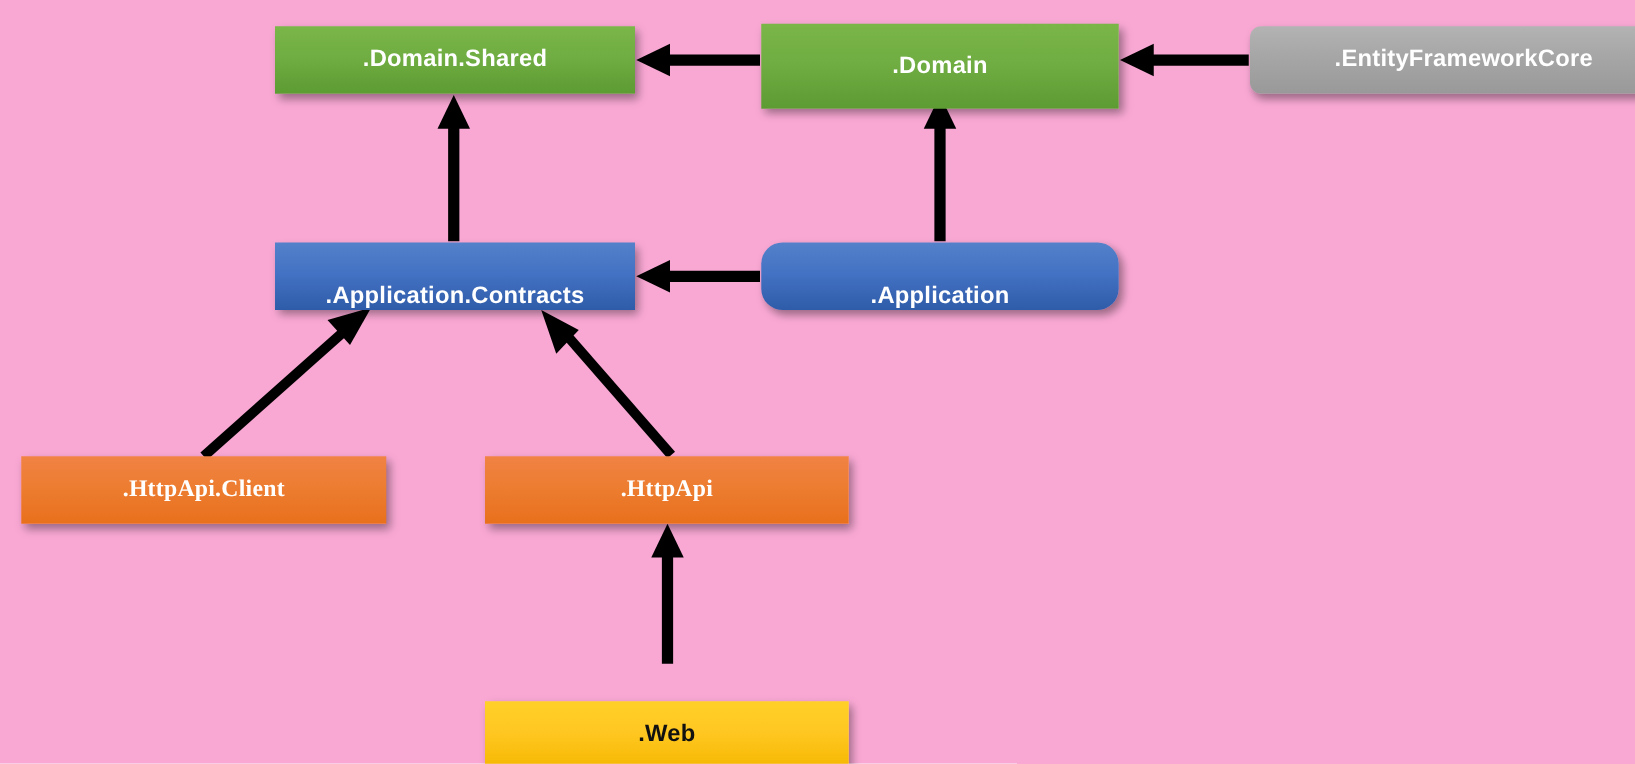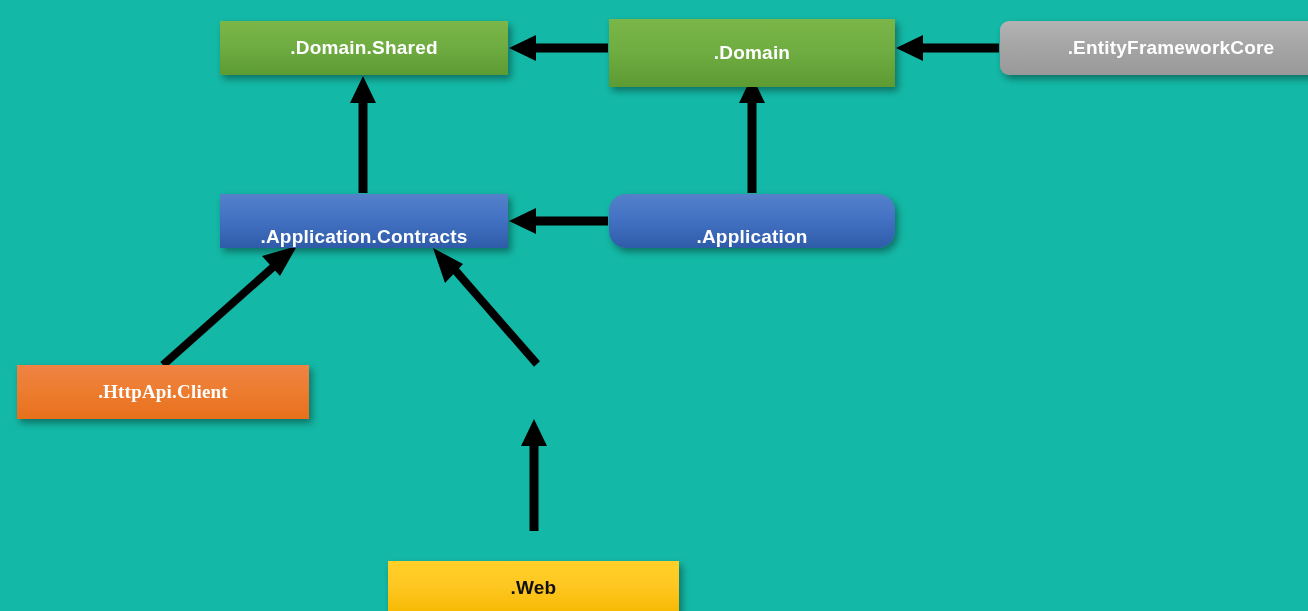--- a/index.html
+++ b/index.html
@@ -10,21 +10,21 @@
   body {
     width: 1308px;
     height: 611px;
     font-family: "Liberation Sans", sans-serif;
     overflow: hidden;
   }
   #diagram {
     position: relative;
     width: 1308px;
     height: 611px;
-    background: #14b8a6;
+    background: #f9a8d4;
   }
   .node {
     position: absolute;
     display: flex;
     align-items: center;
     justify-content: center;
     box-sizing: border-box;
     font-weight: bold;
     font-size: 19px;
     letter-spacing: 0.2px;
@@ -140,18 +140,21 @@
   </div>
 
   <div class="node node-blue" style="left:609px; top:194px; width:286px; height:54px;border-radius:17px;">
     <span>.Application</span>
   </div>
 
   <div class="node node-orange" style="left:17px; top:365px; width:292px; height:54px;">
     <span>.HttpApi.Client</span>
   </div>
 
+  <div class="node node-orange" style="left:388px; top:365px; width:291px; height:54px;">
+    <span>.HttpApi</span>
+  </div>
 
   <div class="node node-yellow" style="left:388px; top:561px; width:291px; height:54px;">
     <span>.Web</span>
   </div>
 
 </div>
 
 </body></html>

